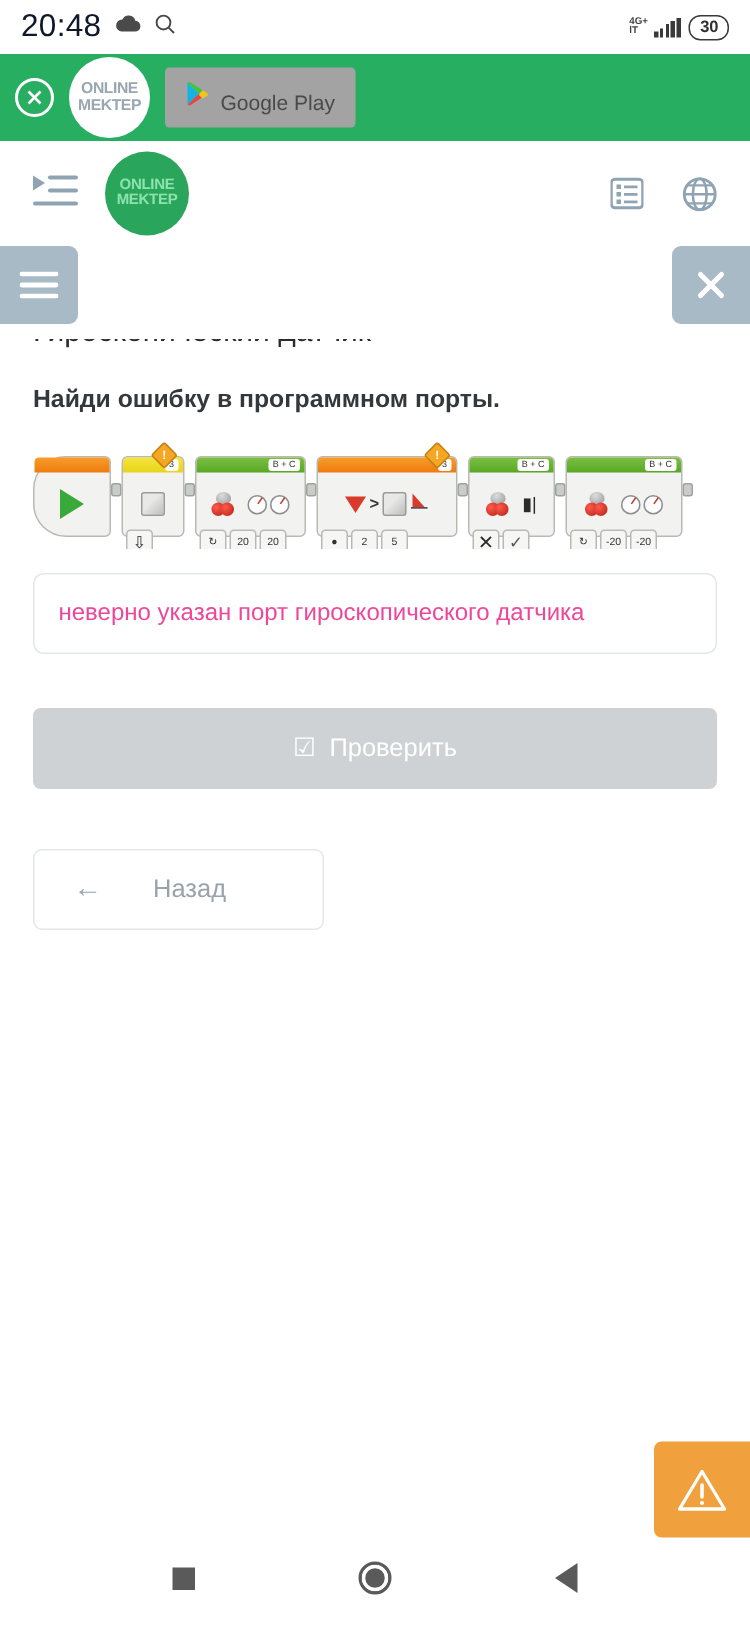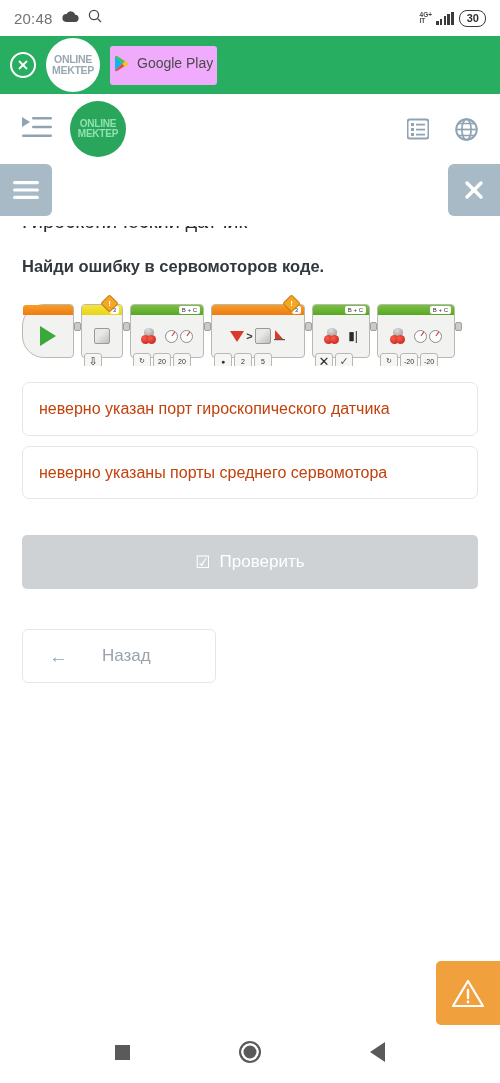--- a/index.html
+++ b/index.html
@@ -25,21 +25,21 @@
   .status-bar {
     height: 36px;
     flex: 0 0 36px;
     background: #ffffff;
     display: flex;
     align-items: center;
     padding: 0 14px;
     color: #3a3a3a;
   }
   .status-left { display: flex; align-items: center; gap: 9px; }
-  .status-time { font-size: 15px; letter-spacing: 0.2px; color: #737373; }
+  .status-time { font-size: 21px; letter-spacing: 0.2px; color: #0f172a; }
   .cloud-icon { display: block; }
   .search-icon-status { display: block; }
   .status-spacer { flex: 1 1 auto; }
   .status-right { display: flex; align-items: center; gap: 5px; }
   .net-label {
     display: flex; flex-direction: column; align-items: flex-start;
     line-height: 1; color: #444; margin-right: -1px;
   }
   .net-label .n1 { font-size: 6.5px; font-weight: bold; }
   .net-label .n2 { font-size: 6.5px; font-weight: bold; }
@@ -95,24 +95,24 @@
   }
   .banner-text {
     flex: 1 1 auto;
     color: #ffffff;
     font-size: 14.5px;
     line-height: 1.32;
     padding-left: 2px;
   }
   .play-badge {
     flex: 0 0 auto;
-    background: #f0abfc;
+    background: #a3a3a3;
     border-radius: 3px;
-    padding: 9px 4px;
-    display: flex; align-items: flex-start; gap: 8px;
+    padding: 9px 14px;
+    display: flex; align-items: flex-end; gap: 8px;
     cursor: pointer;
   }
   .play-badge .gp-label {
     font-size: 14px; color: #4a4a4a; font-weight: 500;
     white-space: nowrap;
   }
 
   
   .site-header {
     flex: 0 0 70px;
@@ -341,21 +341,21 @@
 
   
   .options { display: flex; flex-direction: column; gap: 10px; }
   .option {
     border: 1px solid #e3e7ea;
     border-radius: 7px;
     background: #ffffff;
     padding: 15px 16px;
     font-size: 16px;
     line-height: 1.35;
-    color: #c2410c;
+    color: #ec4899;
     cursor: pointer;
   }
 
   
   .check-btn {
     margin-top: 36px;
     width: 100%;
     height: 54px;
     background: #cfd2d4;
     border: none;
@@ -581,21 +581,21 @@
         <line x1="3" y1="3" x2="17" y2="17" stroke="#fff" stroke-width="3.4" stroke-linecap="round"></line>
         <line x1="17" y1="3" x2="3" y2="17" stroke="#fff" stroke-width="3.4" stroke-linecap="round"></line>
       </svg>
     </button>
   </div>
 
   <div class="content">
 
     <h1 class="page-title">Гироскопический датчик</h1>
 
-    <div class="question-text">Найди ошибку в сервомоторов коде.</div>
+    <div class="question-text">Найди ошибку в программном порты.</div>
 
     <div class="program-figure">
       <div class="ev3-row">
 
         <div class="start-block">
           <div class="ev3-top orange"></div>
           <div class="ev3-body">
             <span class="play-tri"></span>
           </div>
         </div>
@@ -698,21 +698,20 @@
             <span class="param-box">-20</span>
           </div>
         </div>
         <span class="connector"></span>
 
       </div>
     </div>
 
     <div class="options">
       <div class="option">неверно указан порт гироскопического датчика</div>
-      <div class="option">неверно указаны порты среднего сервомотора</div>
     </div>
 
     <button class="check-btn">
       <span class="check-glyph">☑</span>
       <span>Проверить</span>
     </button>
 
     <button class="back-btn">
       <span class="back-arrow">←</span>
       <span>Назад</span>

